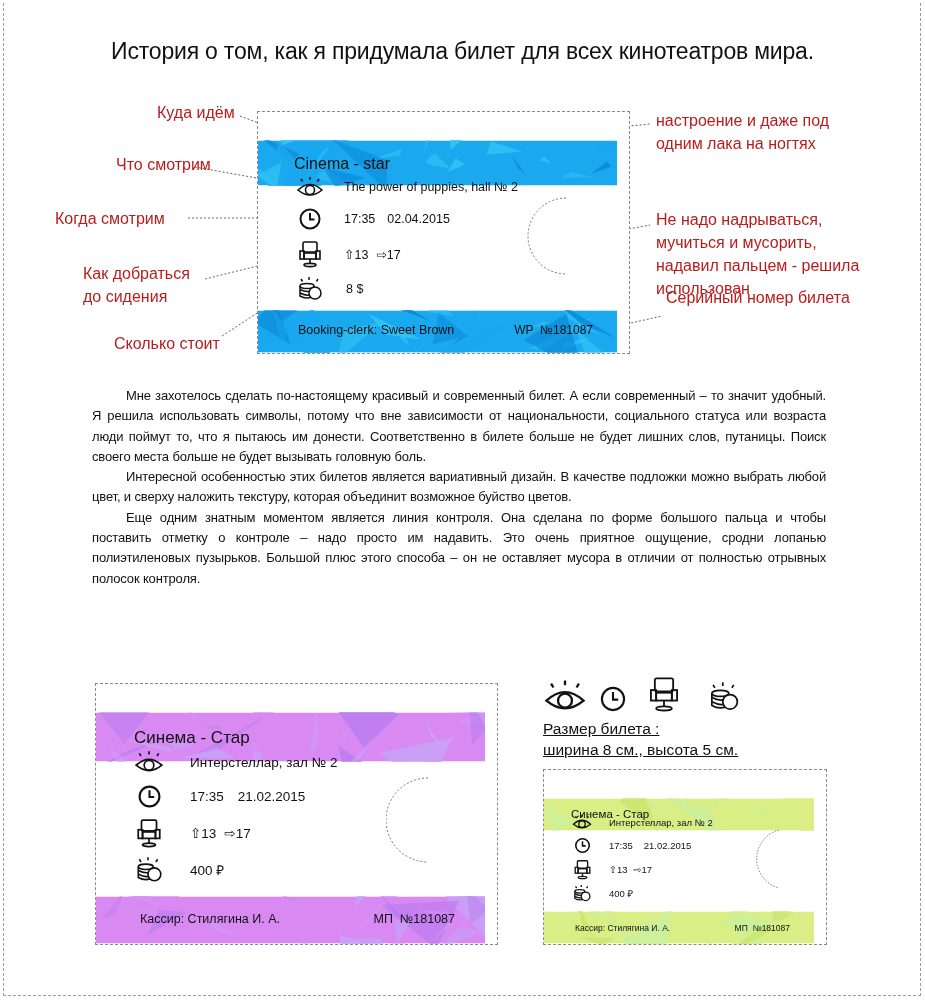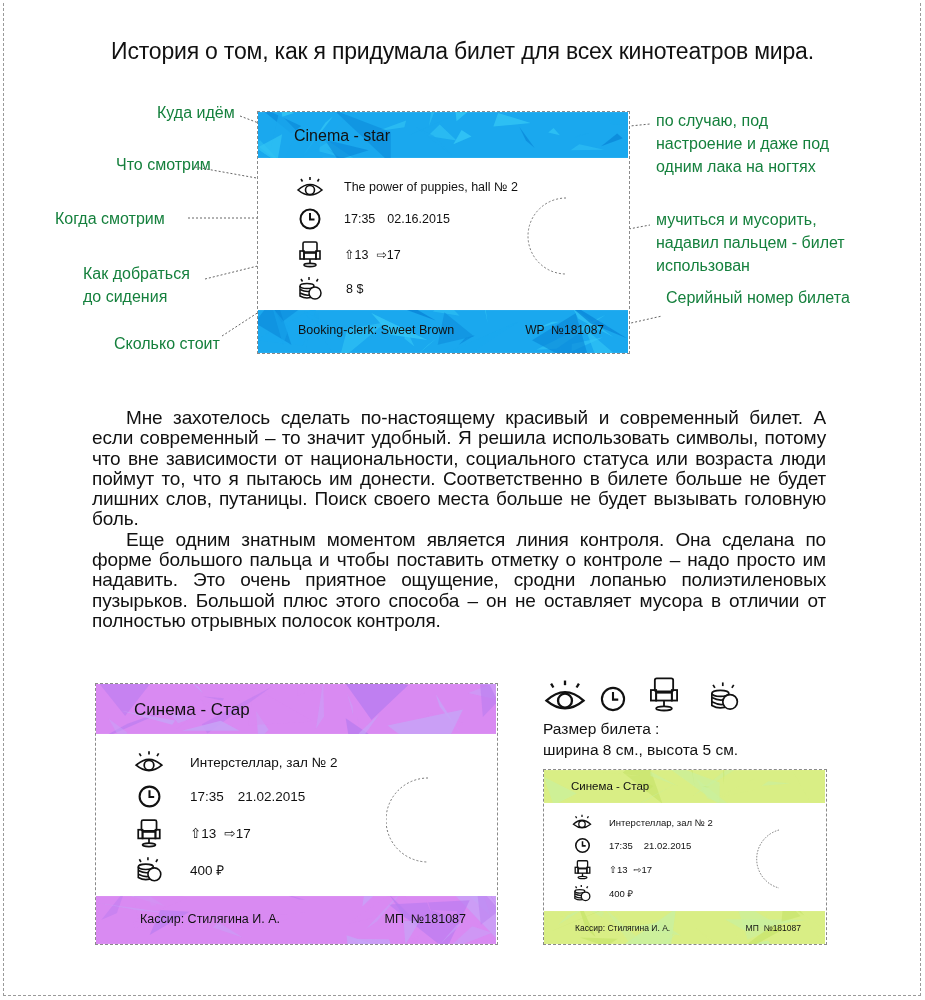--- a/index.html
+++ b/index.html
@@ -2,58 +2,58 @@
 <html><head>
 <meta charset="utf-8">
 <style>
   html, body { margin:0; padding:0; background:#ffffff; }
   body { width:925px; height:1000px; position:relative; overflow:hidden;
          font-family:"Liberation Sans", sans-serif; color:#111; }
   .page-border { position:absolute; left:3px; top:3px; width:916px; height:992px;
                  border-left:1px dashed #9a9a9a; border-right:1px dashed #9a9a9a; border-bottom:1px dashed #9a9a9a; }
   .title { position:absolute; left:0; top:38px; width:925px; text-align:center;
            font-size:23px; font-family:"Liberation Sans", sans-serif; letter-spacing:-0.2px; }
-  .callout { position:absolute; font-size:16px; line-height:23px; color:#15803d; }
+  .callout { position:absolute; font-size:16px; line-height:23px; color:#b91c1c; }
   .callout.right { font-size:16px; line-height:23px; }
   svg.lines { position:absolute; left:0; top:0; }
   .ticket { position:absolute; background:#fff; border:1px dashed #8a8a8a; box-sizing:border-box; overflow:hidden; }
-  .band { position:absolute; left:0; right:1px; overflow:hidden; }
+  .band { position:absolute; left:0; right:12px; overflow:hidden;margin-top:28px; }
   .band svg { position:absolute; left:0; top:0; width:100%; height:100%; }
   .band .txt { position:absolute; z-index:2; color:#111; white-space:nowrap; }
   .row { position:absolute; display:flex; align-items:center; white-space:nowrap; }
   .row .ico { display:inline-flex; justify-content:center; align-items:center; }
   .arc { position:absolute; }
-  .body-text { position:absolute; left:92px; top:408px; width:734px; font-size:19px; line-height:20.3px;
+  .body-text { position:absolute; left:92px; top:386px; width:734px; font-size:13px; line-height:20.3px;
                text-align:justify; font-family:"Liberation Sans", sans-serif; letter-spacing:-0.15px; }
   .body-text p { margin:0; text-indent:34px; }
   .icons-row { position:absolute; left:543px; top:675px; display:flex; align-items:flex-end; gap:12px; }
-  .size-note { position:absolute; left:543px; top:718px; font-size:15.5px; line-height:21px; }
+  .size-note { position:absolute; left:543px; top:718px; font-size:15.5px; line-height:21px;text-decoration:underline; }
 </style>
 </head>
 <body>
 
 <div class="page-border"></div>
 
 <div class="title">История о том, как я придумала билет для всех кинотеатров мира.</div>
 
 <div class="callout" style="left:157px;top:101px;">Куда идём</div>
 <div class="callout" style="left:116px;top:153px;">Что смотрим</div>
 <div class="callout" style="left:55px;top:207px;">Когда смотрим</div>
 <div class="callout" style="left:83px;top:262px;">Как добраться</div>
 <div class="callout" style="left:83px;top:285px;">до сидения</div>
 <div class="callout" style="left:114px;top:332px;">Сколько стоит</div>
 
 <div class="callout right" style="left:656px;top:109px;">
-  <div>по случаю, под</div>
   <div>настроение и даже под</div>
   <div>одним лака на ногтях</div>
 </div>
 <div class="callout right" style="left:656px;top:208px;">
+  <div>Не надо надрываться,</div>
   <div>мучиться и мусорить,</div>
-  <div>надавил пальцем - билет</div>
+  <div>надавил пальцем - решила</div>
   <div>использован</div>
 </div>
 <div class="callout right" style="left:666px;top:286px;">Серийный номер билета</div>
 
 <svg class="lines" width="925" height="400">
   <g stroke="#666" stroke-width="1" stroke-dasharray="2,2" fill="none">
     <line x1="240" y1="116" x2="285" y2="133"></line>
     <line x1="195" y1="167" x2="290" y2="184"></line>
     <line x1="188" y1="218" x2="290" y2="218"></line>
     <line x1="205" y1="279" x2="290" y2="258"></line>
@@ -115,21 +115,21 @@
   <div class="row" style="left:38px;top:96px;height:22px;">
     <span class="ico" style="width:28px;">
         <svg width="24" height="24" viewBox="0 0 24 24">
           <g fill="none" stroke="#111" stroke-width="2">
             <circle cx="12" cy="12" r="9.5"></circle>
             <polyline points="12,6 12,12.5 16.5,12.5"></polyline>
           </g>
         </svg>
       </span>
     <span style="margin-left:20px;font-size:12.5px;">17:35</span>
-    <span style="margin-left:12px;font-size:12.5px;">02.16.2015</span>
+    <span style="margin-left:12px;font-size:12.5px;">02.04.2015</span>
   </div>
   <div class="row" style="left:38px;top:128px;height:28px;">
     <span class="ico" style="width:28px;">
         <svg width="26" height="28" viewBox="0 0 26 28">
           <g fill="none" stroke="#111" stroke-width="1.6">
             <rect x="6" y="2" width="14" height="10" rx="1.5"></rect>
             <rect x="3" y="11" width="4" height="8"></rect>
             <rect x="19" y="11" width="4" height="8"></rect>
             <rect x="7" y="13" width="12" height="6"></rect>
             <line x1="13" y1="19" x2="13" y2="24"></line>
@@ -191,20 +191,21 @@
         <polygon points="318.5,3.1 336.0,63.4 274.8,30.2" fill="#0a86d8" opacity="0.63"></polygon>
         <polygon points="124.2,-5.3 118.7,-9.6 118.8,-3.8" fill="#1aa8ee" opacity="0.65"></polygon>
       </svg>
     <div class="txt" style="left:40px;top:13px;font-size:12.5px;">Booking-clerk: Sweet Brown</div>
     <div class="txt" style="right:24px;top:13px;font-size:12px;white-space:pre;">WP  №181087</div>
   </div>
 </div>
 
 <div class="body-text">
   <p>Мне захотелось сделать по-настоящему красивый и современный билет. А если современный – то значит удобный. Я решила использовать символы, потому что вне зависимости от национальности, социального статуса или возраста люди поймут то, что я пытаюсь им донести. Соответственно в билете больше не будет лишних слов, путаницы.  Поиск своего места больше не будет вызывать головную боль.</p>
+  <p>Интересной особенностью этих билетов является вариативный дизайн. В качестве подложки можно выбрать любой цвет, и сверху наложить текстуру, которая объединит возможное буйство цветов.</p>
   <p> Еще одним знатным моментом является линия контроля. Она сделана по форме большого пальца и чтобы поставить отметку о контроле – надо просто им надавить. Это очень приятное ощущение, сродни лопанью полиэтиленовых пузырьков. Большой плюс этого способа – он не оставляет мусора в отличии от полностью отрывных полосок контроля.</p>
 </div>
 
 <div class="ticket" id="t-purple" style="left:95px;top:683px;width:403px;height:262px;">
   <div class="band" style="top:0;height:50px;">
     <svg class="tex" viewBox="0 0 401 50">
         <rect width="401" height="50" fill="#d98af2"></rect>
         <polygon points="106.9,-22.1 105.5,-20.6 144.5,-5.7" fill="#c7a3f7" opacity="0.65"></polygon>
         <polygon points="78.3,23.2 31.6,39.7 -5.1,59.8" fill="#b97cf0" opacity="0.66"></polygon>
         <polygon points="83.9,28.1 105.8,15.3 111.4,30.3" fill="#d98af2" opacity="0.80"></polygon>

